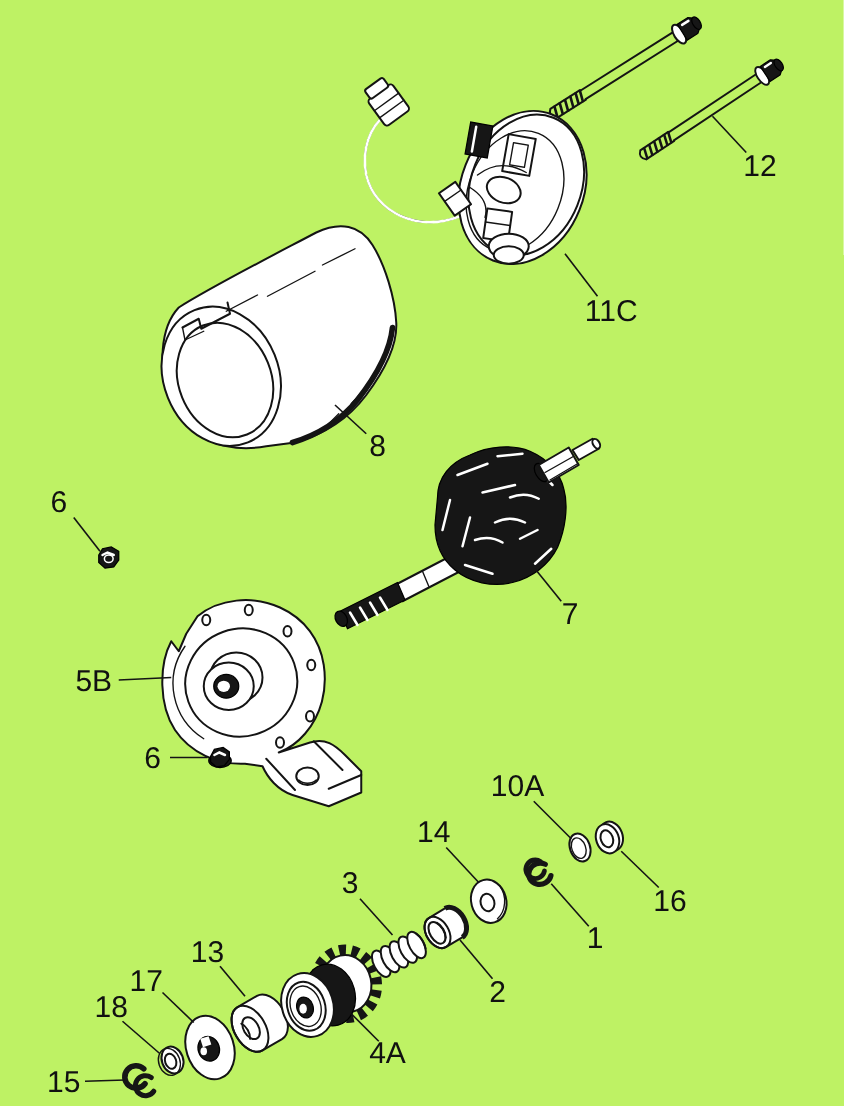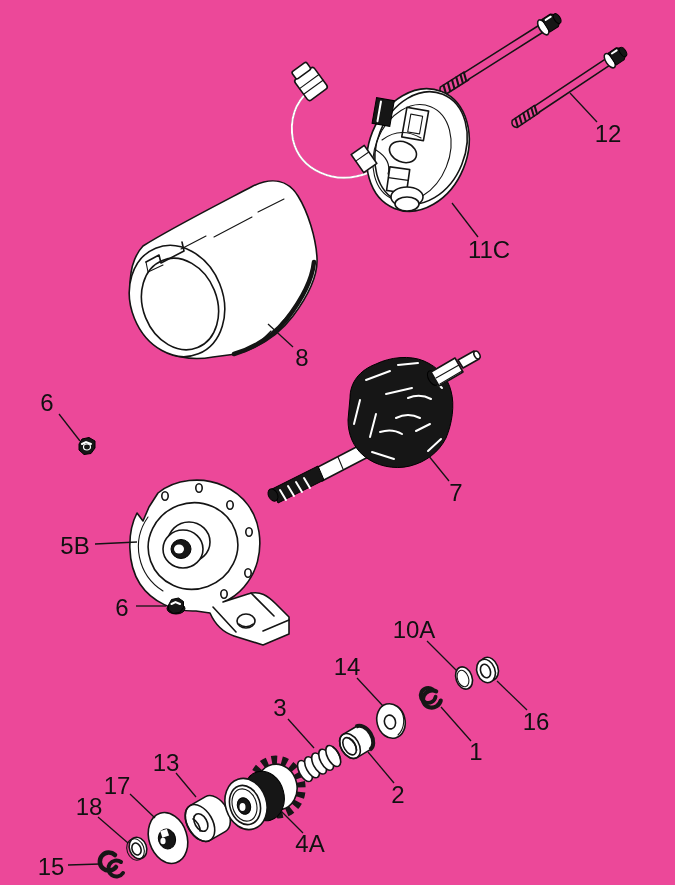--- a/index.html
+++ b/index.html
@@ -1,16 +1,16 @@
 <!DOCTYPE html>
 <html><head>
 <meta charset="utf-8">
 <style>
   html,body{margin:0;padding:0;background:#fff;}
-  #stage{position:relative;width:675px;height:885px;background:#ec4899;overflow:hidden;
+  #stage{position:relative;width:675px;height:885px;background:#bef264;overflow:hidden;
          font-family:"Liberation Sans", sans-serif;}
   svg{display:block;}
   .ln{fill:none;stroke:#141414;stroke-width:1.6;stroke-linecap:round;stroke-linejoin:round;}
   .thin{stroke-width:1.1;}
   .fw{fill:#ffffff;stroke:#141414;stroke-width:1.6;stroke-linejoin:round;}
   .fd{fill:#161616;stroke:#000;stroke-width:1;}
   .wl{fill:none;stroke:#ffffff;stroke-width:2;stroke-linecap:round;}
   .band{fill:none;stroke:#141414;stroke-width:4.5;stroke-linecap:round;}
   .leader{stroke:#141414;stroke-width:1.3;}
   .callout{font-family:"Liberation Sans", sans-serif;font-size:24px;fill:#111;

